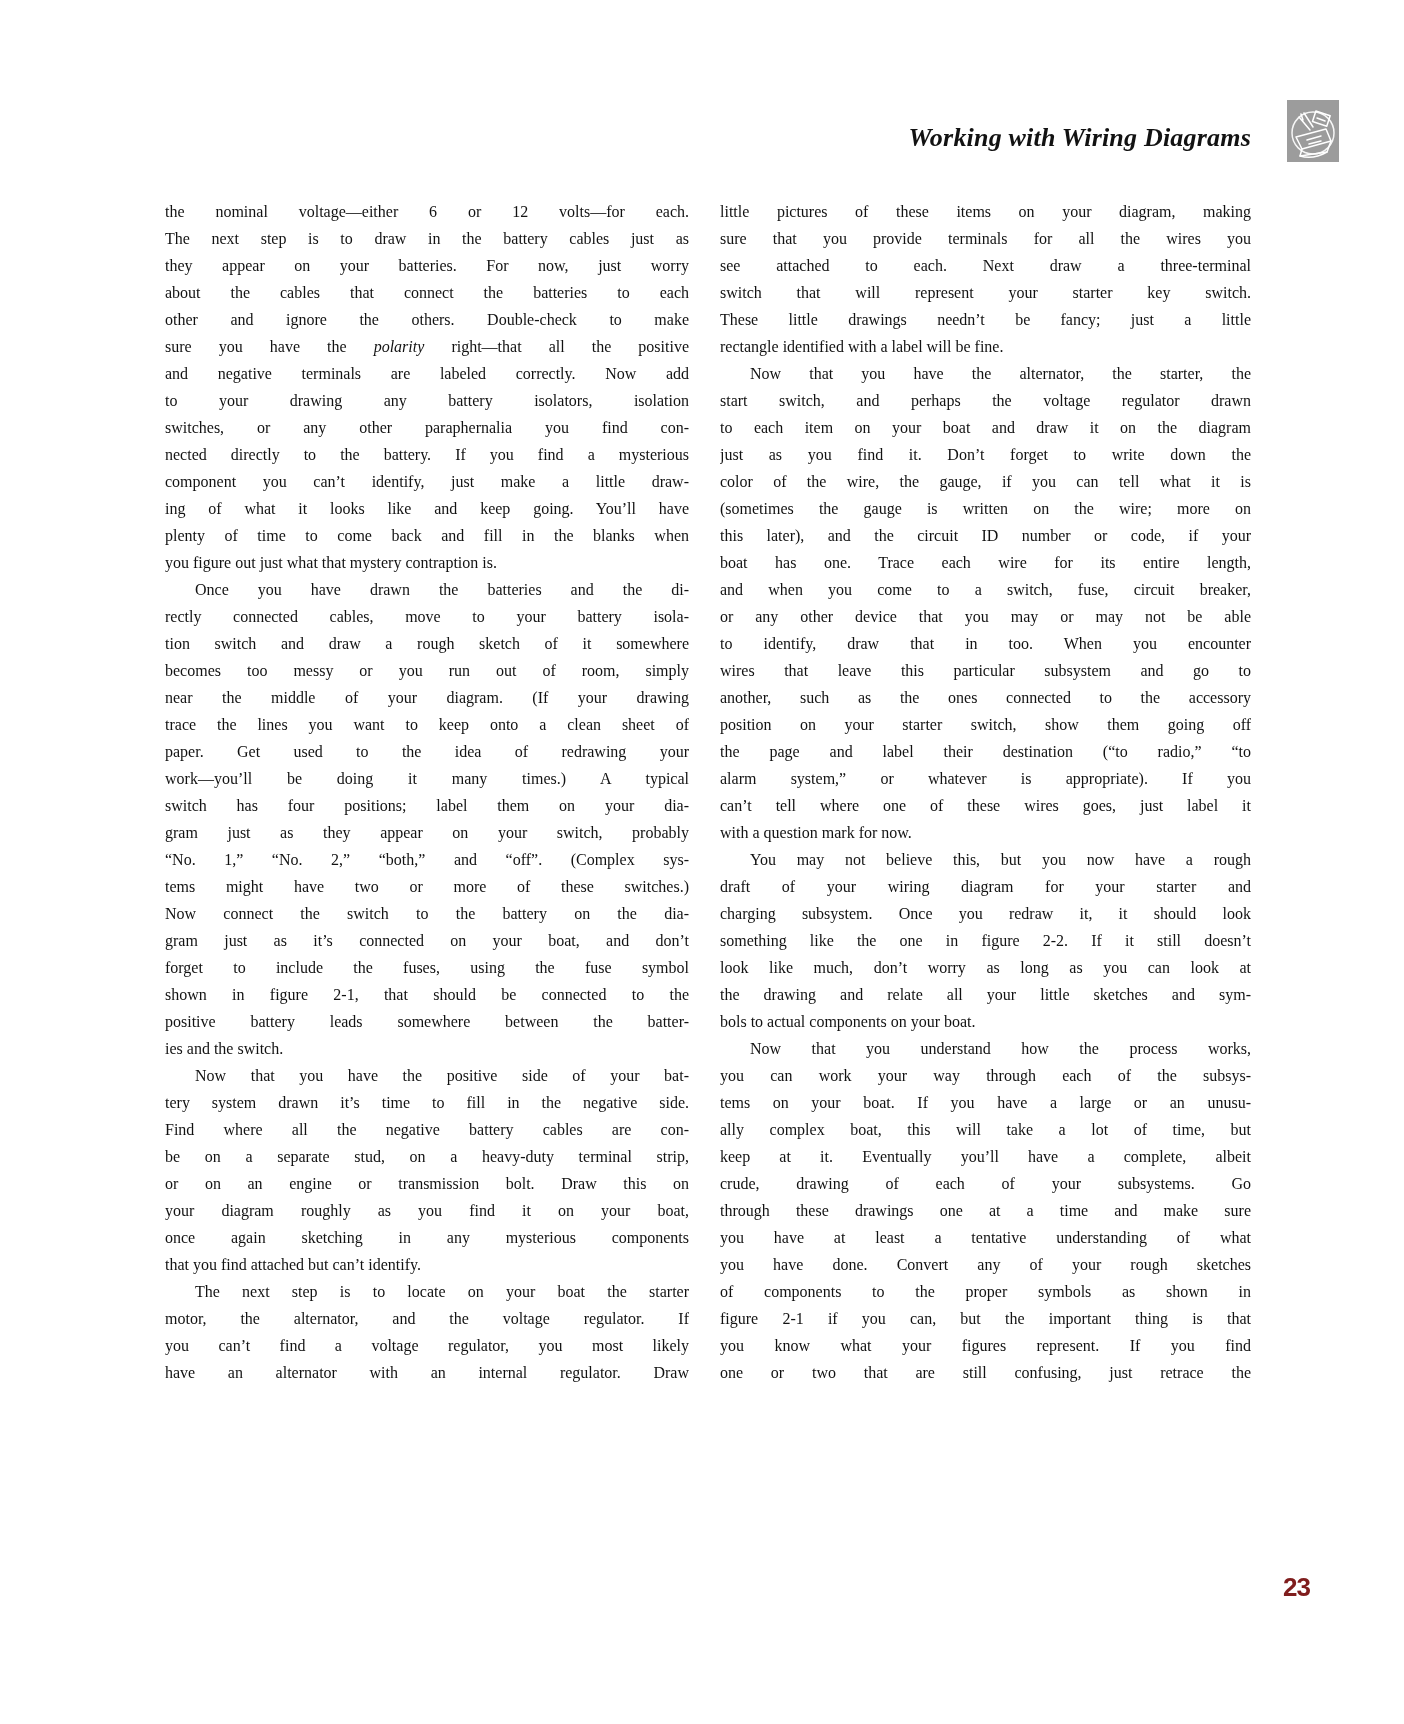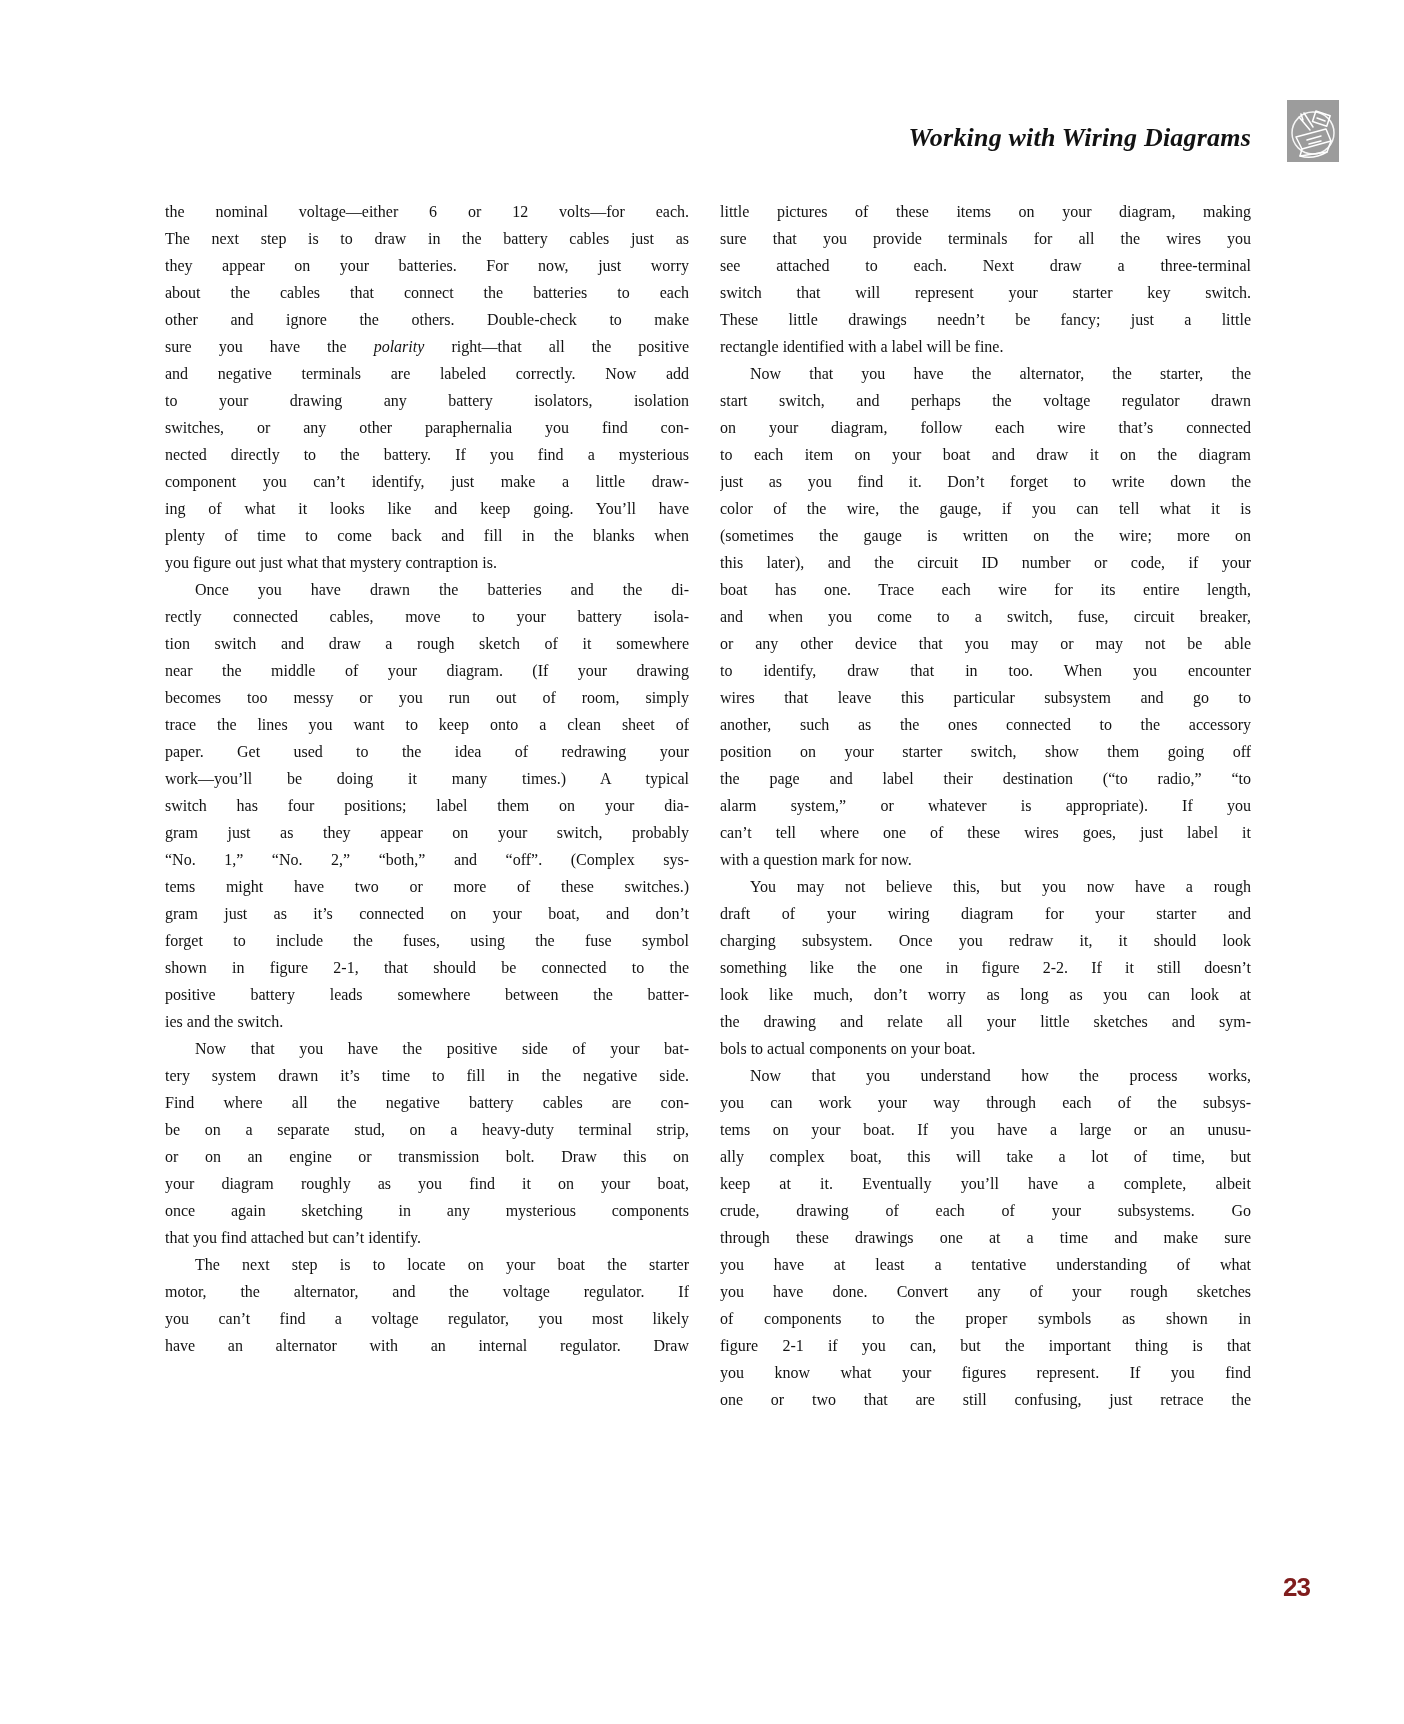--- a/index.html
+++ b/index.html
@@ -92,29 +92,30 @@
         <div class="line">nected directly to the battery. If you find a mysterious</div>
         <div class="line">component you can’t identify, just make a little draw-</div>
         <div class="line">ing of what it looks like and keep going. You’ll have</div>
         <div class="line">plenty of time to come back and fill in the blanks when</div>
         <div class="line endline">you figure out just what that mystery contraption is.</div>
       </div>
       <div class="paragraph">
         <div class="line indent">Once you have drawn the batteries and the di-</div>
         <div class="line">rectly connected cables, move to your battery isola-</div>
         <div class="line">tion switch and draw a rough sketch of it somewhere</div>
+        <div class="line">becomes too messy or you run out of room, simply</div>
         <div class="line">near the middle of your diagram. (If your drawing</div>
-        <div class="line">becomes too messy or you run out of room, simply</div>
         <div class="line">trace the lines you want to keep onto a clean sheet of</div>
         <div class="line">paper. Get used to the idea of redrawing your</div>
         <div class="line">work—you’ll be doing it many times.) A typical</div>
         <div class="line">switch has four positions; label them on your dia-</div>
         <div class="line">gram just as they appear on your switch, probably</div>
         <div class="line">“No. 1,” “No. 2,” “both,” and “off”. (Complex sys-</div>
         <div class="line">tems might have two or more of these switches.)</div>
+        <div class="line">Now connect the switch to the battery on the dia-</div>
         <div class="line">gram just as it’s connected on your boat, and don’t</div>
         <div class="line">forget to include the fuses, using the fuse symbol</div>
         <div class="line">shown in figure 2-1, that should be connected to the</div>
         <div class="line">positive battery leads somewhere between the batter-</div>
         <div class="line endline">ies and the switch.</div>
       </div>
       <div class="paragraph">
         <div class="line indent">Now that you have the positive side of your bat-</div>
         <div class="line">tery system drawn it’s time to fill in the negative side.</div>
         <div class="line">Find where all the negative battery cables are con-</div>
@@ -137,21 +138,20 @@
         <div class="line">little pictures of these items on your diagram, making</div>
         <div class="line">sure that you provide terminals for all the wires you</div>
         <div class="line">see attached to each. Next draw a three-terminal</div>
         <div class="line">switch that will represent your starter key switch.</div>
         <div class="line">These little drawings needn’t be fancy; just a little</div>
         <div class="line endline">rectangle identified with a label will be fine.</div>
       </div>
       <div class="paragraph">
         <div class="line indent">Now that you have the alternator, the starter, the</div>
         <div class="line">start switch, and perhaps the voltage regulator drawn</div>
-        <div class="line">on your diagram, follow each wire that’s connected</div>
         <div class="line">to each item on your boat and draw it on the diagram</div>
         <div class="line">just as you find it. Don’t forget to write down the</div>
         <div class="line">color of the wire, the gauge, if you can tell what it is</div>
         <div class="line">(sometimes the gauge is written on the wire; more on</div>
         <div class="line">this later), and the circuit ID number or code, if your</div>
         <div class="line">boat has one. Trace each wire for its entire length,</div>
         <div class="line">and when you come to a switch, fuse, circuit breaker,</div>
         <div class="line">or any other device that you may or may not be able</div>
         <div class="line">to identify, draw that in too. When you encounter</div>
         <div class="line">wires that leave this particular subsystem and go to</div>

